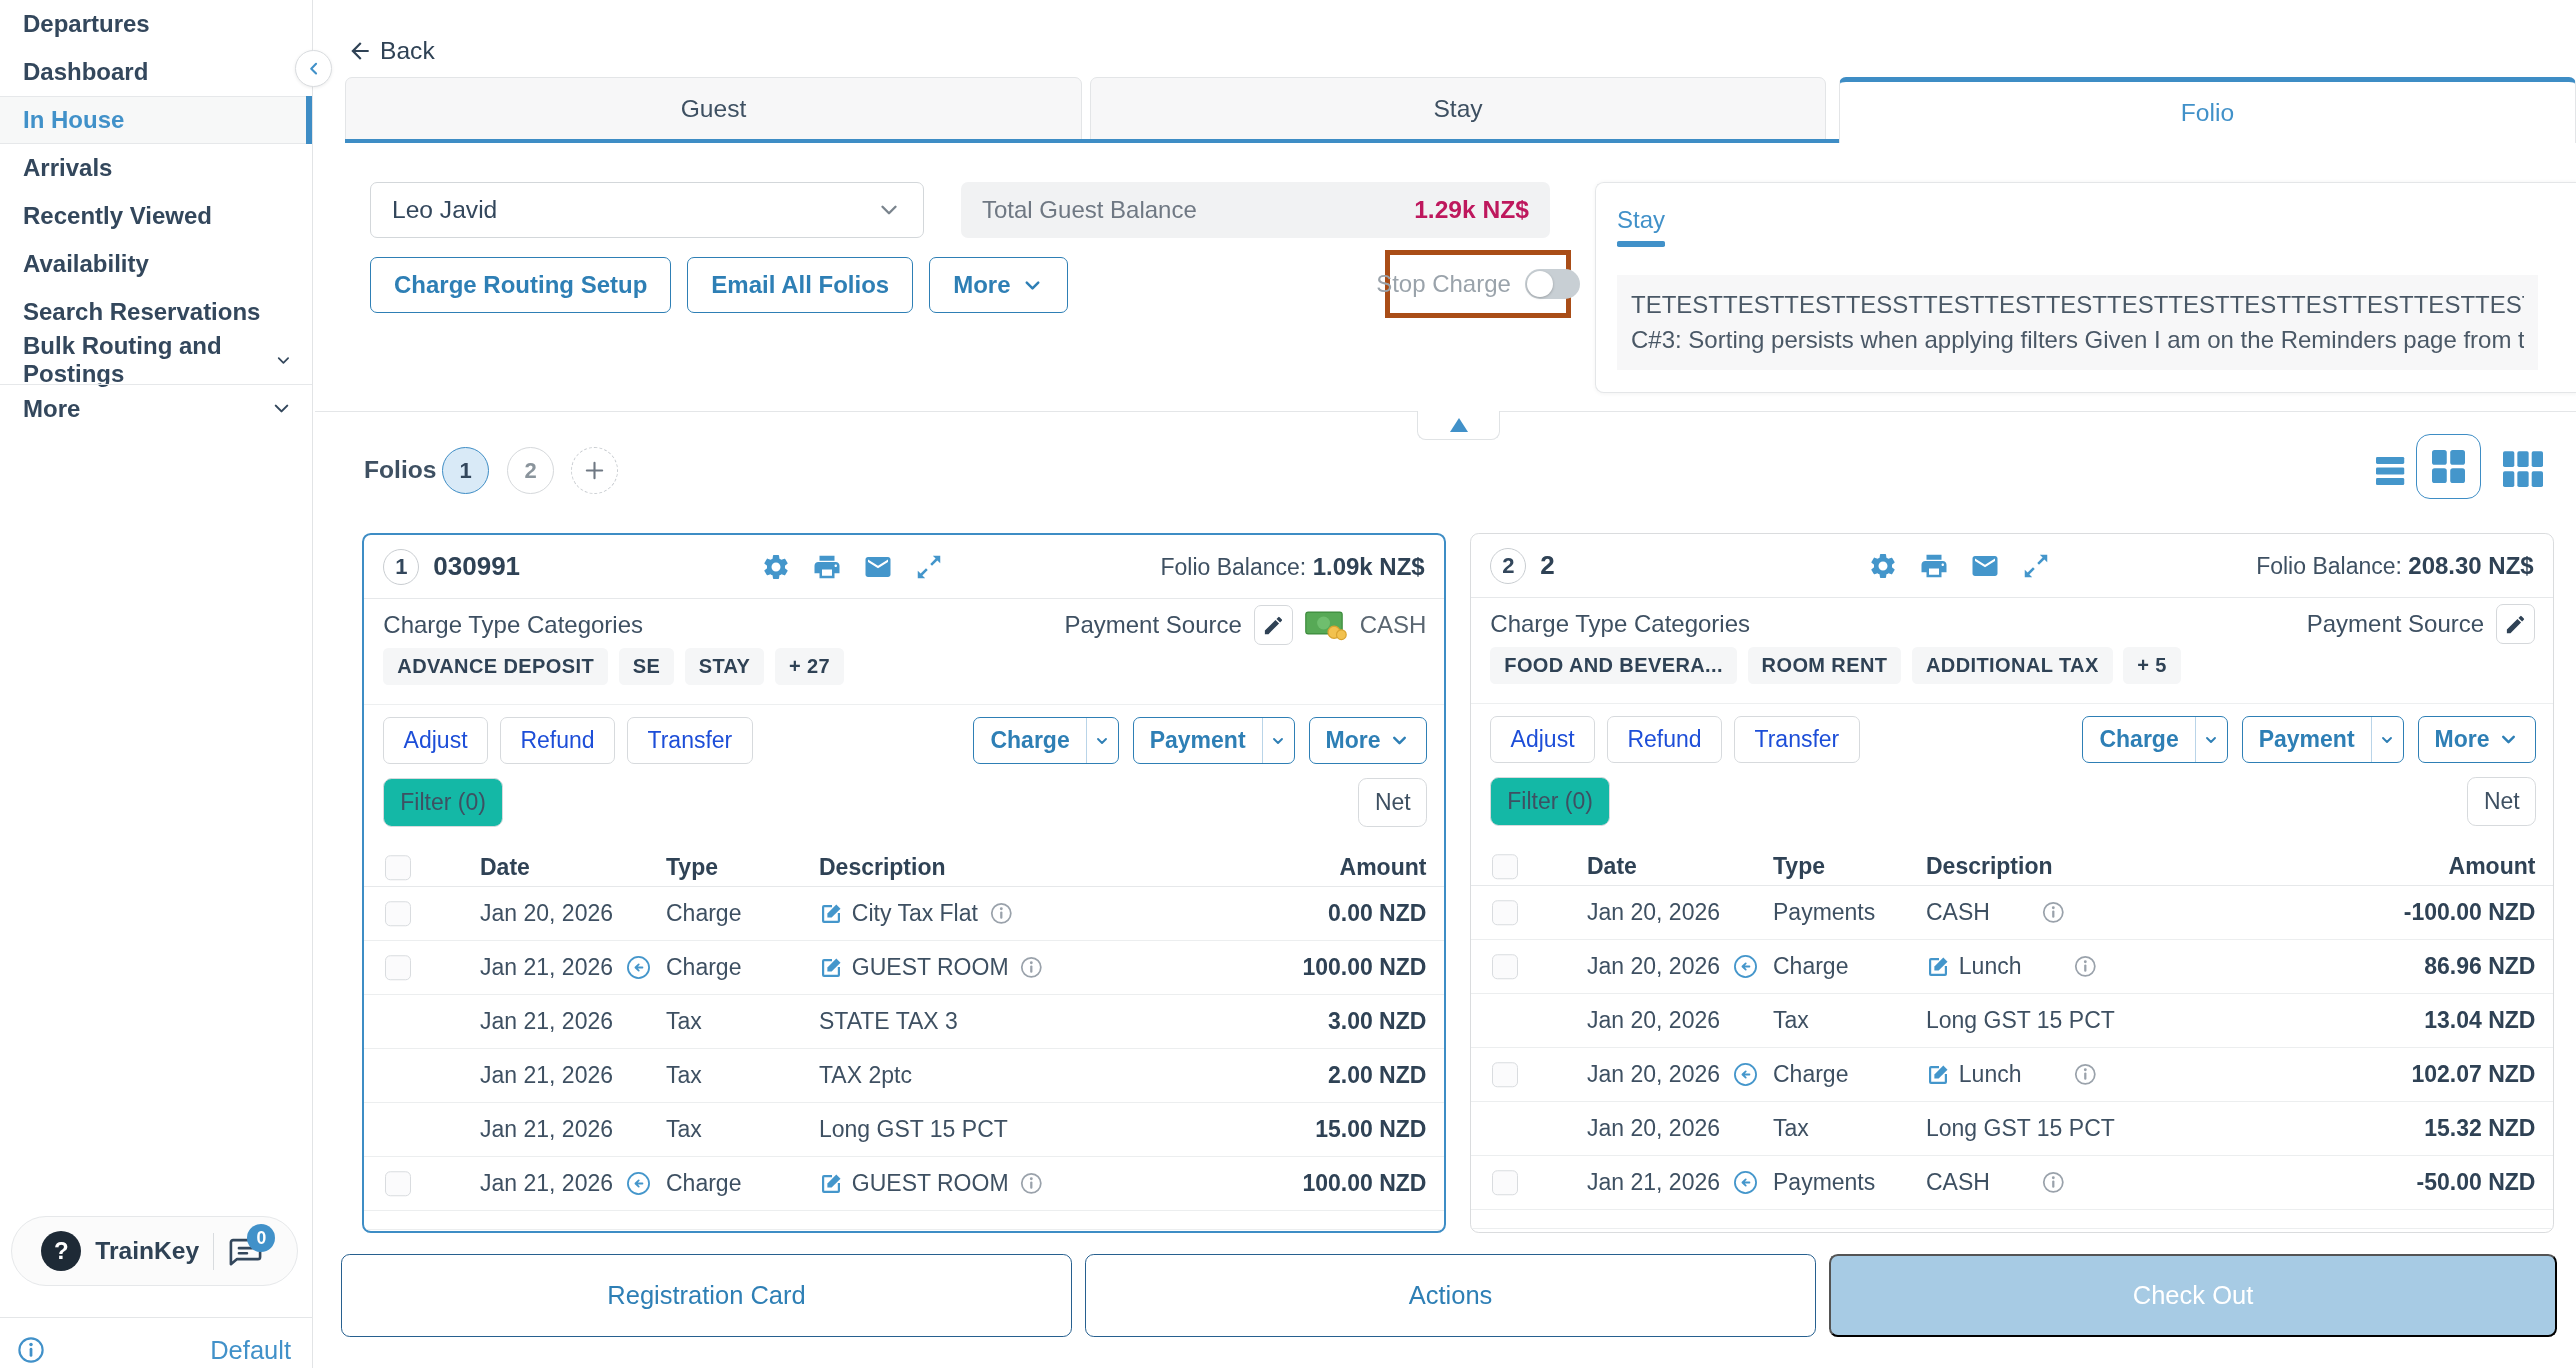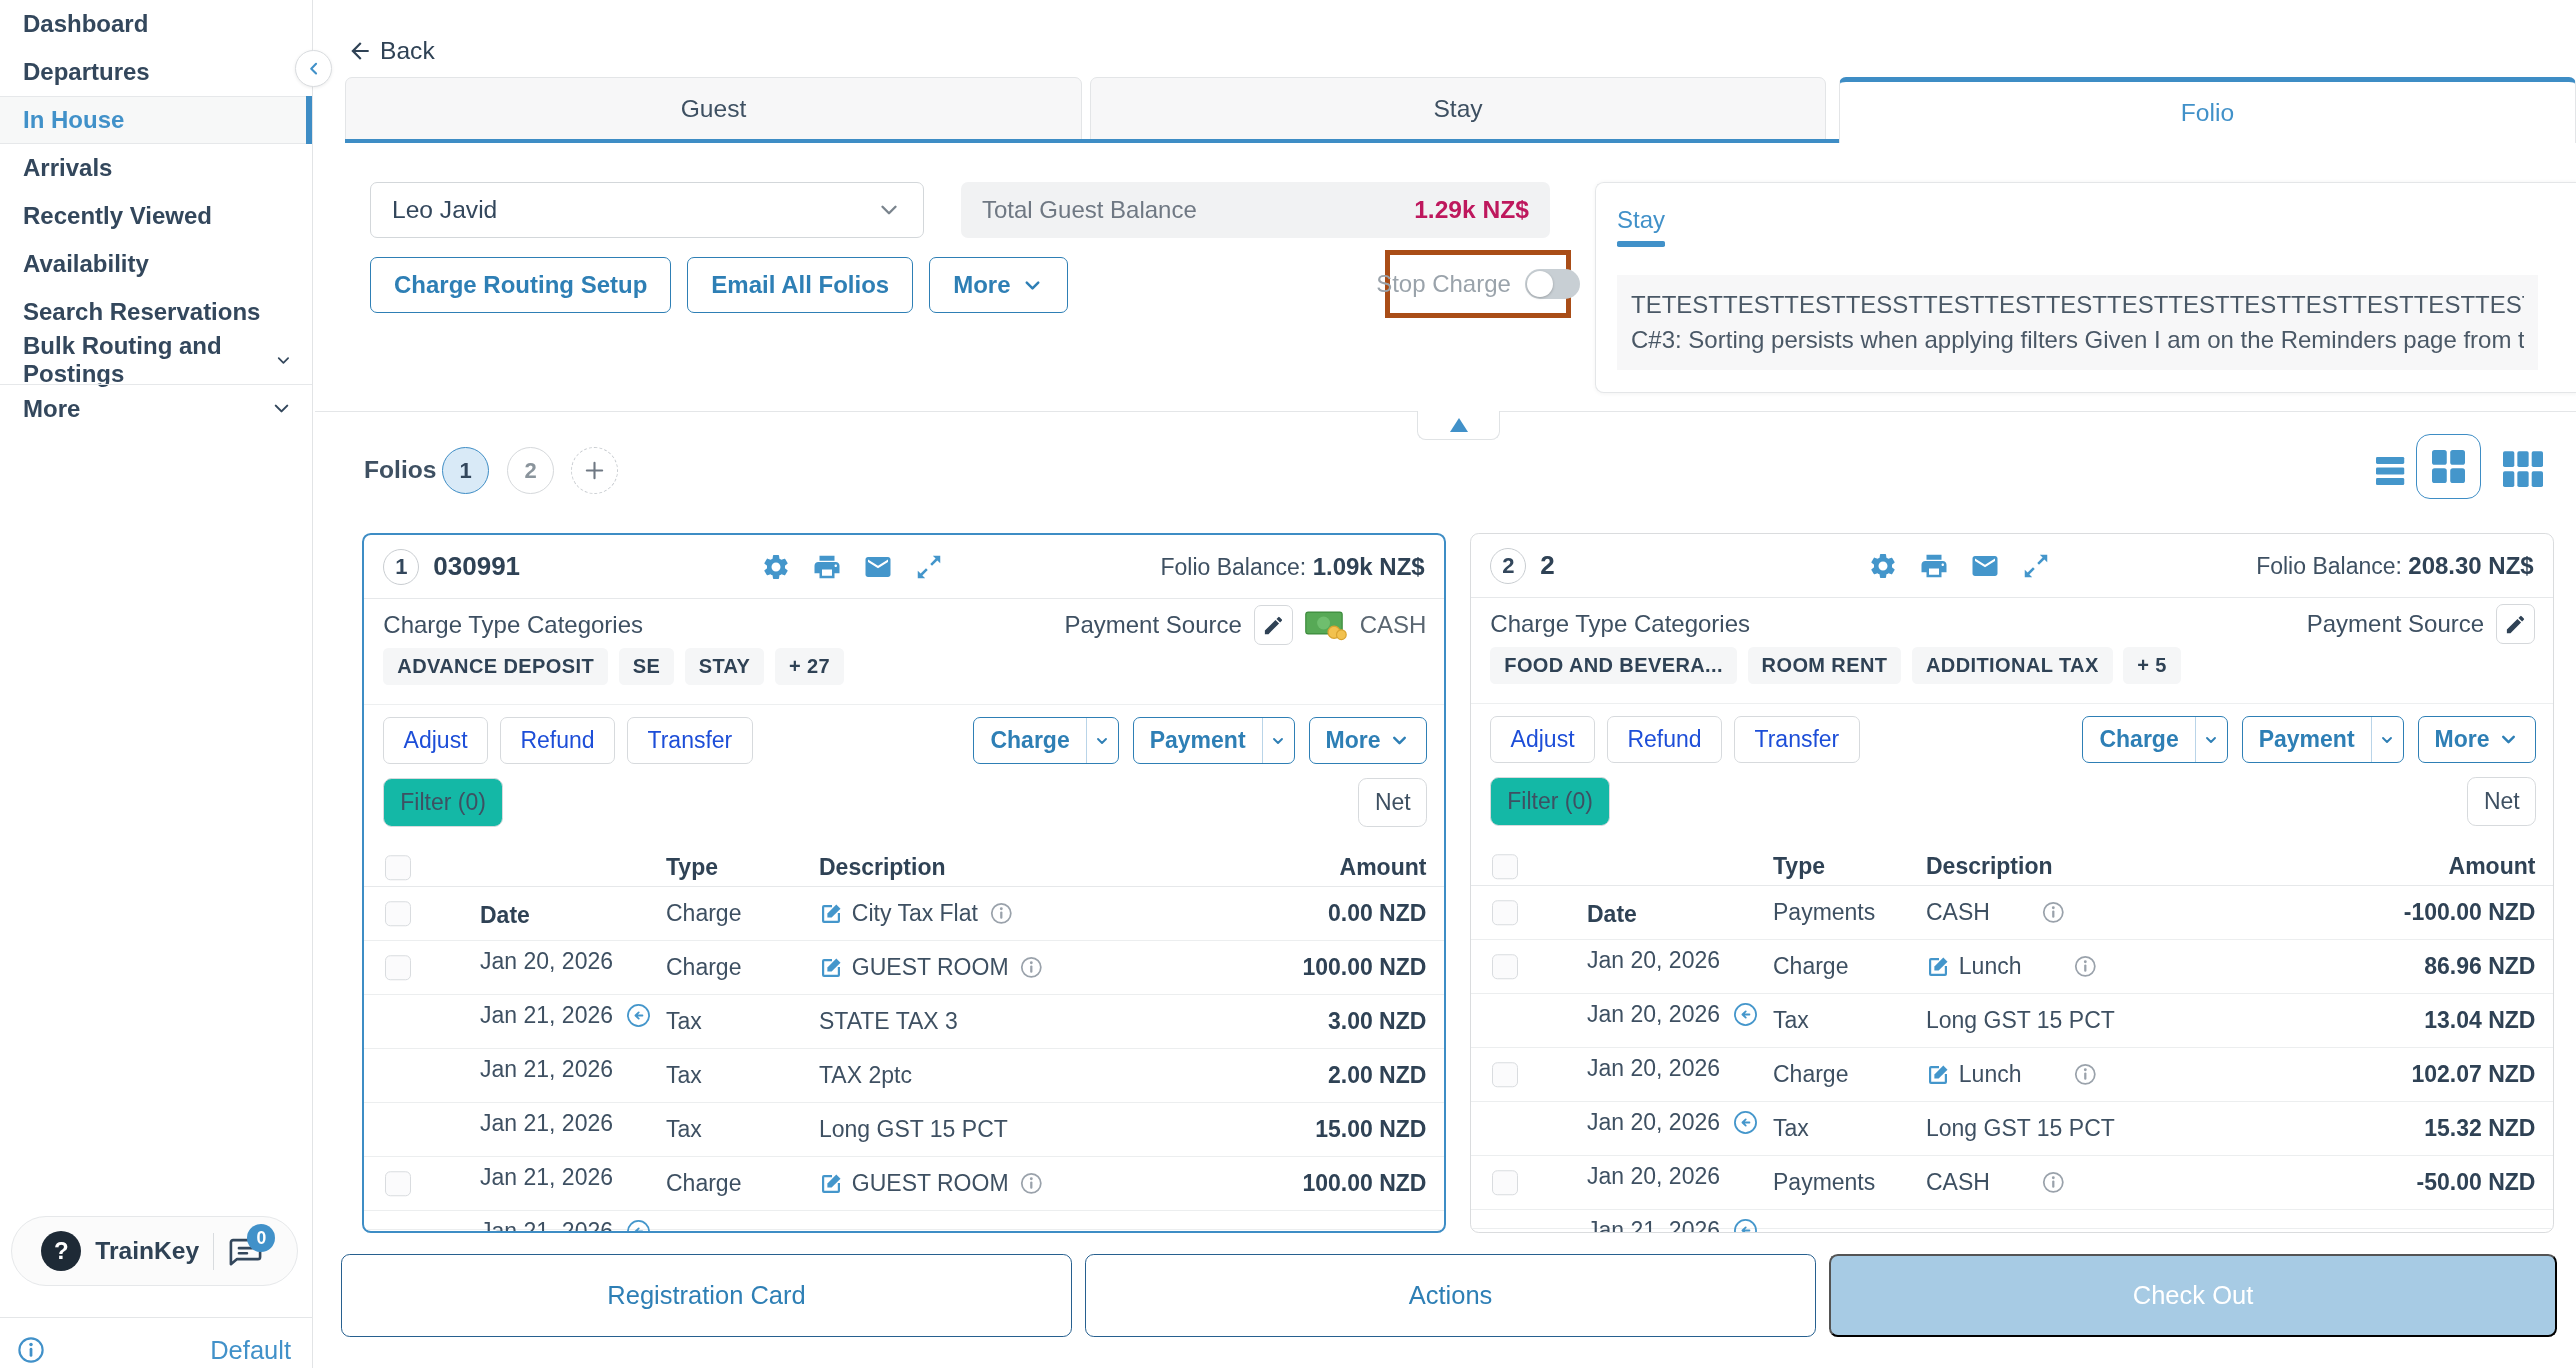--- a/index.html
+++ b/index.html
@@ -120,21 +120,21 @@
 
   .filter-row{ position:absolute; left:19.3px; right:16.7px; top:243px; height:49px; }
   .filter-btn{ position:absolute; left:0; top:0; height:49px; padding:0 16px; border:1.8px solid var(--softborder); border-radius:8.8px; background:#14b8a6; font-size:23px; color:#3E5062; display:flex; align-items:center; cursor:pointer; }
   .net-btn{ position:absolute; right:0; top:0; width:69px; height:49px; border:1.8px solid var(--softborder); border-radius:8.8px; background:#fff; font-size:23px; color:#3E5062; display:flex; align-items:center; justify-content:center; cursor:pointer; }
 
   .tbl{ position:absolute; left:0; right:0; top:314px; }
   .tbl-head{ position:relative; height:38px; border-bottom:1.3px solid #E6E8EA; font-size:23px; font-weight:700; color:#2F4255; }
   .tbl-row{ position:relative; height:54px; border-bottom:1.3px solid var(--rowline); font-size:23px; color:#3E5062; }
   .partial-row{ height:19.3px; border-bottom:1.3px solid var(--rowline); }
   .c-cb{ position:absolute; left:21px; top:50%; transform:translateY(-50%); width:25.5px; height:25.5px; border:1.3px solid #D9DCDF; border-radius:5.3px; background:#FBFBFC; cursor:pointer; }
-  .c-date{ position:absolute; left:116px; top:0; height:100%; display:flex; align-items:center; gap:12.3px;margin-top:48px; }
+  .c-date{ position:absolute; left:116px; top:0; height:100%; display:flex; align-items:center; gap:12.3px; }
   .c-type{ position:absolute; left:302px; top:0; height:100%; display:flex; align-items:center; }
   .c-desc{ position:absolute; left:455px; top:0; height:100%; display:flex; align-items:center; gap:10.6px; }
   .c-amt{ position:absolute; right:17.6px; top:0; height:100%; display:flex; align-items:center; font-weight:600; color:#2F4255; }
   .icon-moved{ width:27px; height:27px; }
   .icon-editsq{ width:24px; height:24px; }
   .icon-info{ width:24.6px; height:24.6px; cursor:pointer; }
   .desc-link{ display:flex; align-items:center; gap:8.8px; cursor:pointer; }
   #folio-card-1 .desc-text{ min-width:104px; }
 
   
@@ -144,24 +144,24 @@
   #checkout-btn{ left:1514px; width:728px; background:#A7CBE4; color:#fff; }
 </style>
 </head>
 <body>
 
 <div id="app">
 
   <div id="sidebar">
     <nav id="sidebar-nav">
         <div class="nav-item">
+          <span>Departures</span>
+        </div>
+        <div class="nav-item">
           <span>Dashboard</span>
-        </div>
-        <div class="nav-item">
-          <span>Departures</span>
         </div>
         <div class="nav-item active">
           <span>In House</span>
         </div>
         <div class="nav-item">
           <span>Arrivals</span>
         </div>
         <div class="nav-item">
           <span>Recently Viewed</span>
         </div>

